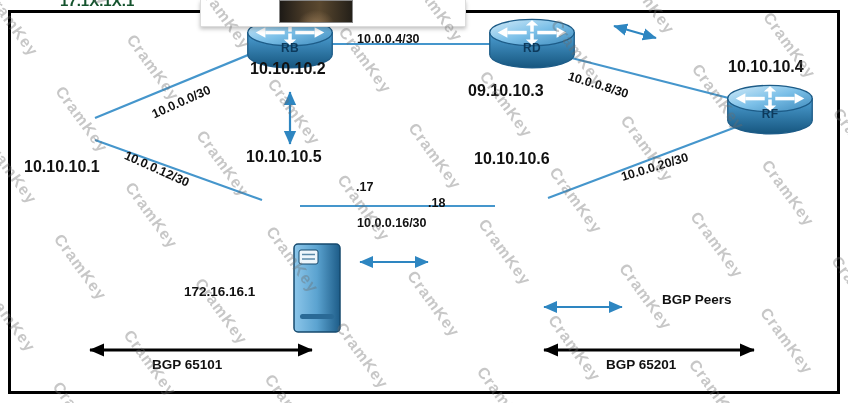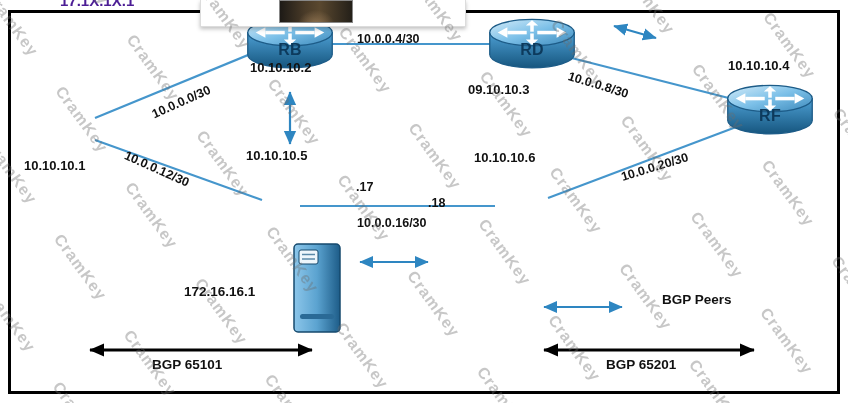--- a/index.html
+++ b/index.html
@@ -15,30 +15,30 @@
     position: absolute; left: 8px; top: 10px; width: 832px; height: 384px;
     border: 3px solid #000; background: #fff; z-index: 1;
   }
 
   .net-svg { position: absolute; left: 0; top: 0; z-index: 2; }
 
   .router { position: absolute; width: 88px; height: 56px; z-index: 3; }
   .router svg { display: block; }
   .router-name {
     position: absolute; left: 0; right: 0; top: 25px; text-align: center;
-    font-weight: bold; font-size: 16px; color: #0d3a5c; letter-spacing: .3px;
+    font-weight: bold; font-size: 12px; color: #0d3a5c; letter-spacing: .3px;
   }
 
   .server { position: absolute; left: 292px; top: 242px; width: 50px; height: 92px; z-index: 3; }
 
   .lbl {
     position: absolute; z-index: 4; white-space: nowrap;
     font-weight: bold; font-size: 12.5px; color: #111;
   }
-  .lbl.ip { font-size: 13px; }
+  .lbl.ip { font-size: 16px; }
   .lbl.big { font-size: 13.5px; }
   .rot-neg24 { transform: rotate(-24deg); }
   .rot-pos24 { transform: rotate(24deg); }
   .rot-pos17 { transform: rotate(17deg); }
   .rot-neg17 { transform: rotate(-17deg); }
 
   .popup {
     position: absolute; left: 200px; top: 0; width: 266px; height: 27px;
     background: #fff; z-index: 5;
     border: 1px solid #dcdcdc; border-top: none;
@@ -47,21 +47,21 @@
   .photo {
     position: absolute; left: 78px; top: 0; width: 74px; height: 23px;
     background:
       radial-gradient(ellipse 26px 20px at 50% 110%, #8a6f4e 0%, rgba(138,111,78,0) 70%),
       linear-gradient(90deg, #1d1a16 0%, #4a3b28 35%, #5a482f 55%, #242019 100%);
     border: 1px solid #888;
   }
 
   .clip-text {
     position: absolute; left: 60px; top: 0; height: 8px; width: 130px;
-    overflow: hidden; z-index: 5; color: #4c1d95;
+    overflow: hidden; z-index: 5; color: #14532d;
     font-weight: bold; font-size: 15px;
   }
   .clip-text span { display: block; transform: translateY(-8px); }
 
   .watermark {
     position: absolute; left: -420px; top: -430px; width: 1750px; height: 1450px;
     transform: rotate(54deg); transform-origin: center;
     z-index: 8; pointer-events: none;
     color: rgba(108,108,108,0.38); font-weight: bold; font-size: 16px;
   }

